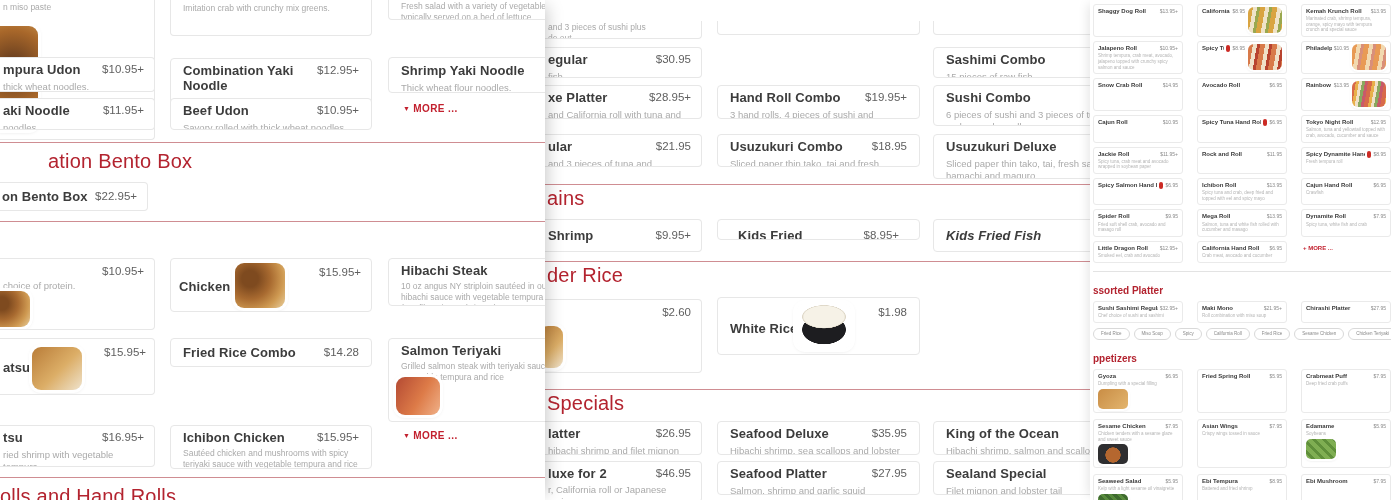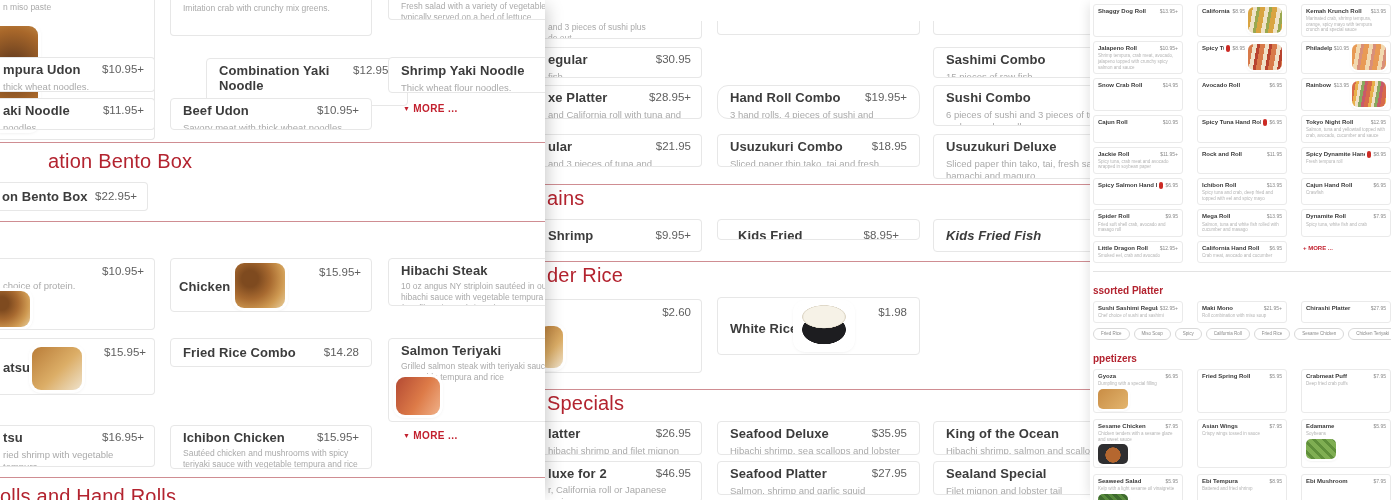--- a/index.html
+++ b/index.html
@@ -97,21 +97,21 @@
     </div>
     <div class="card cut-l" style="left:0;top:113px;width:157px;height:33px;padding:5px 10px 4px 3px;">
       <div class="top">
           <span class="nm">ular</span>
           <span class="pr">$21.95</span>
         </div>
       <div class="ds">and 3 pieces of tuna and cucumber</div>
     </div>
 
     <div class="card cut-t" style="left:172px;top:0;width:203px;height:9px;"></div>
-    <div class="card" style="left:172px;top:64px;width:203px;height:34px;padding:5px 12px 4px;border-radius:11px;">
+    <div class="card" style="left:172px;top:64px;width:203px;height:34px;padding:5px 12px 4px;">
       <div class="top">
           <span class="nm">Hand Roll Combo</span>
           <span class="pr">$19.95+</span>
         </div>
       <div class="ds">3 hand rolls, 4 pieces of sushi and California roll</div>
     </div>
     <div class="card" style="left:172px;top:113px;width:203px;height:33px;padding:5px 12px 4px;">
       <div class="top">
           <span class="nm">Usuzukuri Combo</span>
           <span class="pr">$18.95</span>
@@ -641,33 +641,33 @@
         </div>
       <div class="ds">ried shrimp with vegetable tempura</div>
     </div>
 
     <div class="rule" style="top:477px;"></div>
     <div class="hdr" style="left:0;top:485px;">olls and Hand Rolls</div>
 
     <div class="card cut-t" style="left:170px;top:0;width:202px;height:36px;padding:3px 12px 4px;">
       <div class="ds sm" style="margin-top:0;">Imitation crab with crunchy mix greens.</div>
     </div>
-    <div class="card" style="left:170px;top:58px;width:202px;height:48px;padding:5px 12px 4px;margin-left:36px;">
+    <div class="card" style="left:170px;top:58px;width:202px;height:48px;padding:5px 12px 4px;">
       <div class="top">
           <span class="nm">Combination Yaki Noodle</span>
           <span class="pr">$12.95+</span>
         </div>
 
     </div>
     <div class="card" style="left:170px;top:98px;width:202px;height:32px;padding:5px 12px 4px;">
       <div class="top">
           <span class="nm">Beef Udon</span>
           <span class="pr">$10.95+</span>
         </div>
-      <div class="ds">Savory meat with thick wheat noodles.</div>
+      <div class="ds">Savory rolled with thick wheat noodles.</div>
     </div>
     <div class="card" style="left:170px;top:258px;width:202px;height:54px;padding:6px 12px 4px;">
       <span class="nm" style="position:absolute;left:8px;top:21px;">Chicken Teriyaki</span>
       <span class="pr" style="position:absolute;right:10px;top:7px;">$15.95+</span>
       <div class="thumb" data-photo="teriyaki" style="left:64px;top:4px;width:50px;height:45px;"></div>
     </div>
     <div class="card" style="left:170px;top:338px;width:202px;height:29px;padding:7px 12px 4px;">
       <div class="top">
           <span class="nm">Fried Rice Combo</span>
           <span class="pr">$14.28</span>

